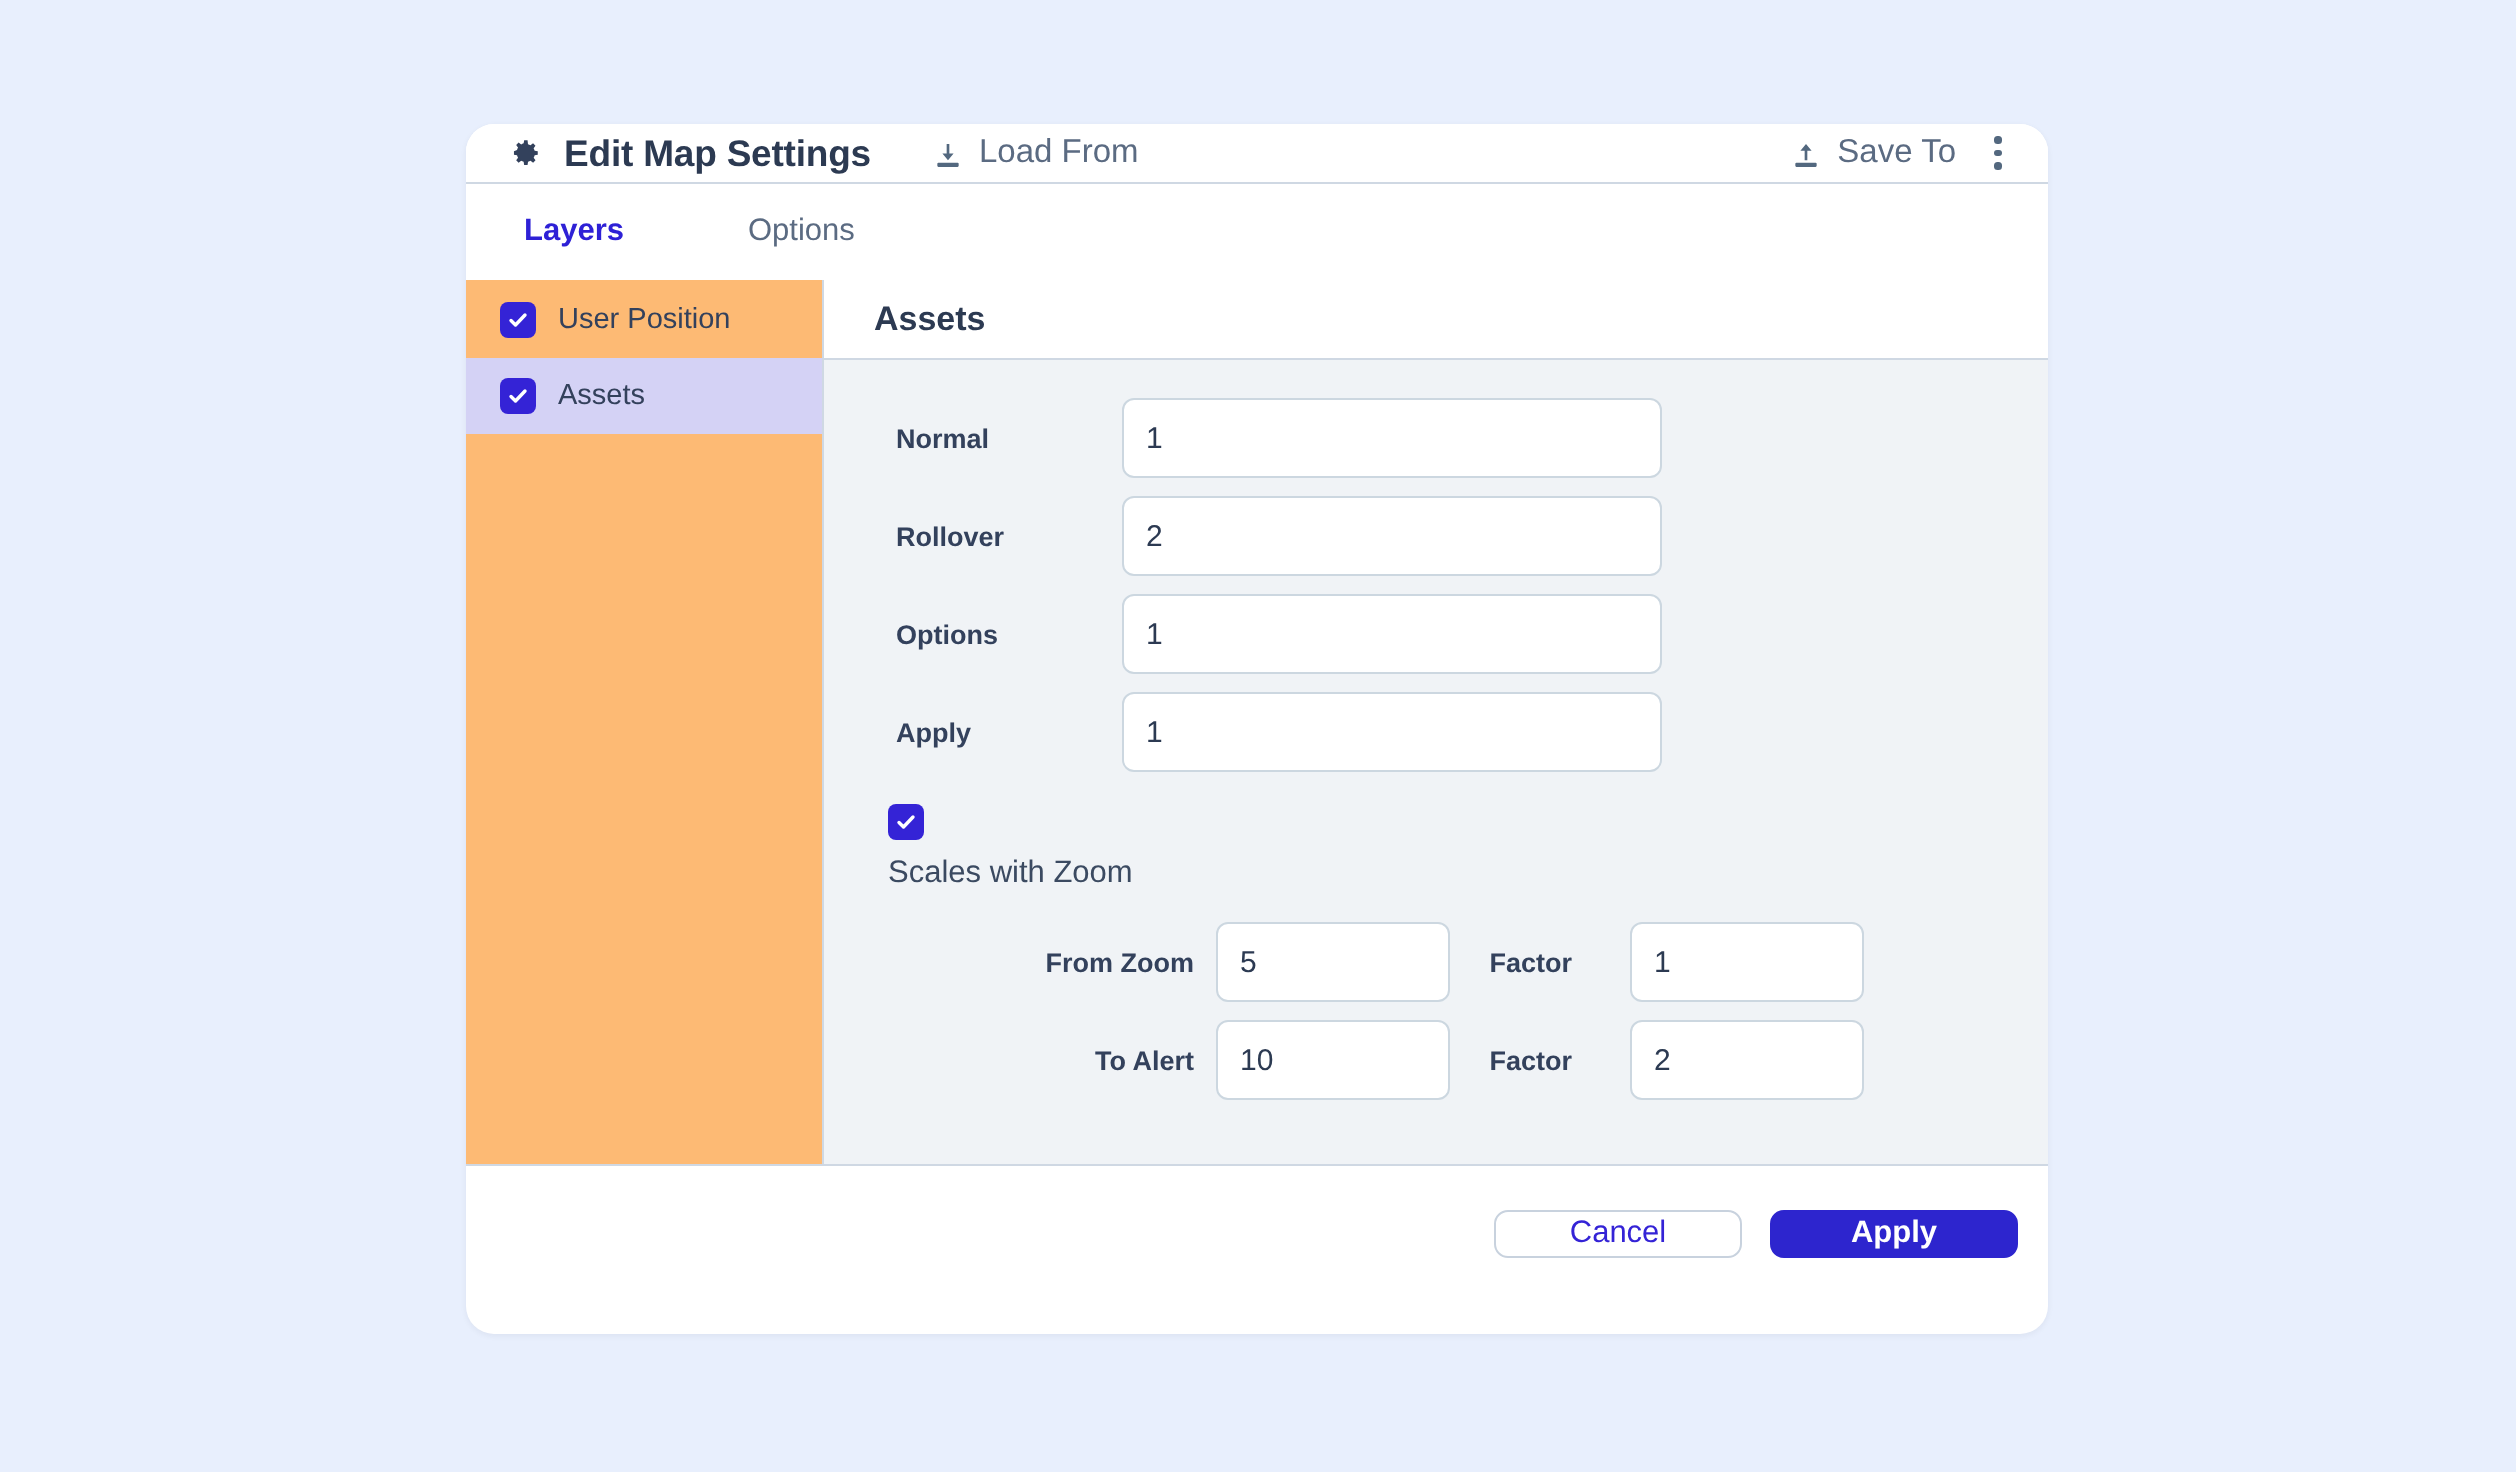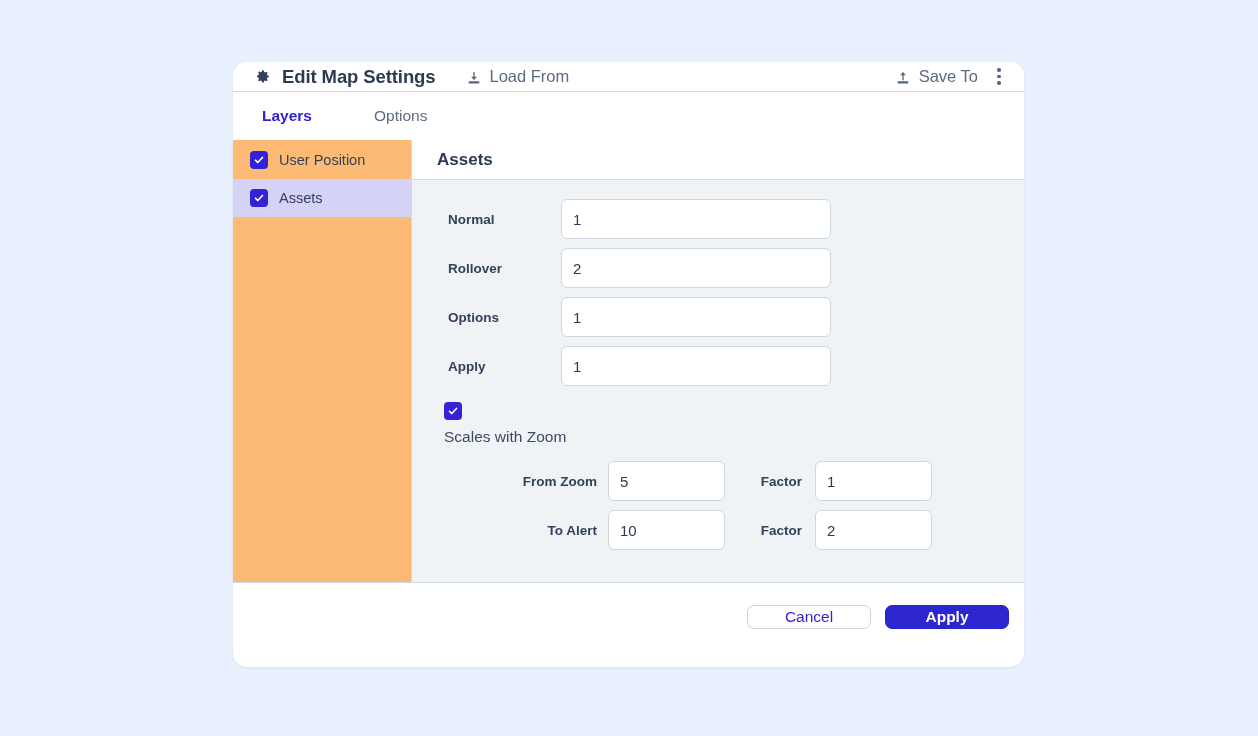--- a/index.html
+++ b/index.html
@@ -238,21 +238,21 @@
     margin-bottom: 9px;
   }
   .zrow .zlabel {
     font-size: 13.5px;
     font-weight: bold;
     color: #33415c;
     white-space: nowrap;
     text-align: right;
   }
   .zlabel-from { width: 196px; flex: 0 0 196px; padding-right: 11px; }
-  .zlabel-factor { width: 90px; flex: 0 0 90px; padding-right: 13px; }
+  .zlabel-factor { width: 90px; flex: 0 0 90px; padding-right: 29px; }
   .inp-small { width: 117px; }
 
   
   .footer {
     height: 68px;
     border-top: 1px solid #cfd8e3;
     background: #fff;
     display: flex;
     align-items: center;
     justify-content: flex-end;

